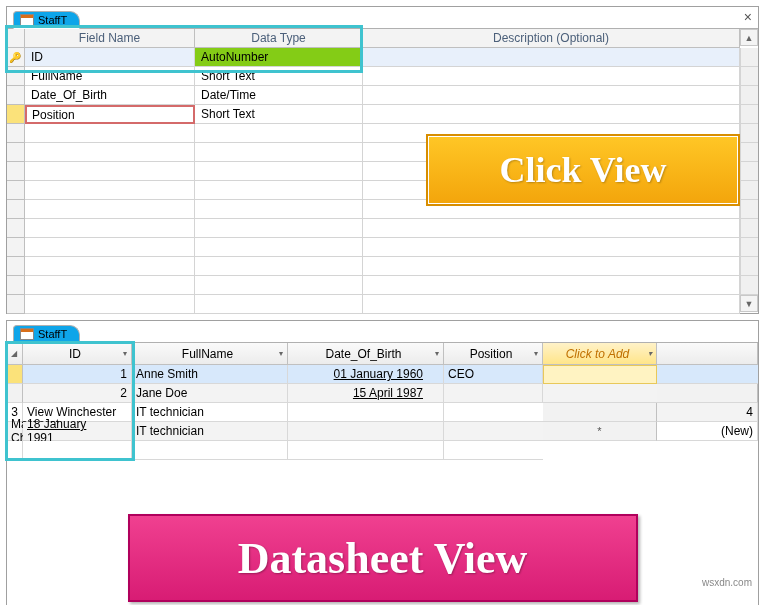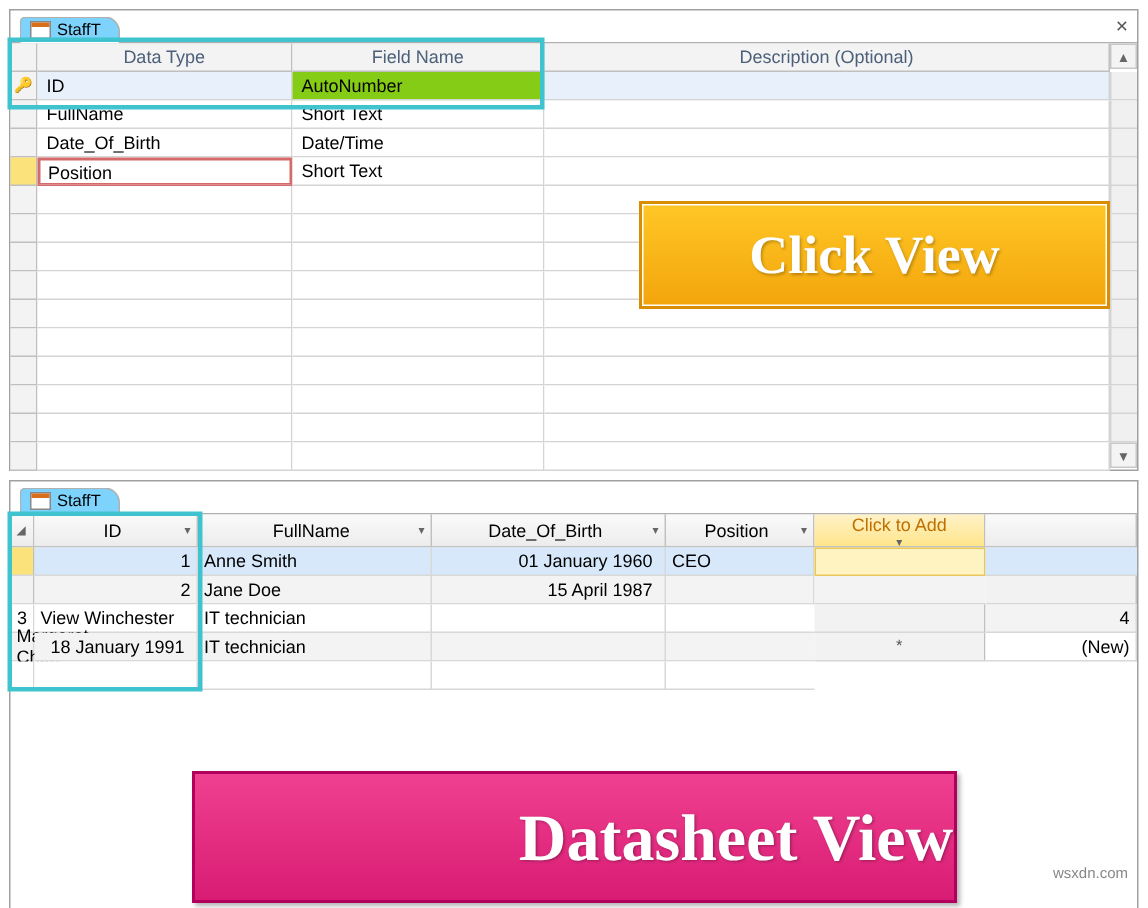--- a/index.html
+++ b/index.html
@@ -4,21 +4,21 @@
 <style>
   * { box-sizing: border-box; margin: 0; padding: 0; }
   body { font-family: "Segoe UI", Tahoma, sans-serif; font-size: 12px; background: #fff; width: 765px; }
   
   
   .panel { border: 1px solid #a0a0a0; margin: 6px; background: #fff; position: relative; }
   .close-btn { position: absolute; top: 2px; right: 6px; font-size: 14px; color: #555; cursor: pointer; }
   
   
   .tabbar { display: flex; align-items: flex-end; padding-left: 6px; height: 22px; }
-  .tab { display: flex; align-items: center; gap: 4px; background: #7dd3fc; border: 1px solid #b0b0b0; border-bottom: none; border-radius: 4px 10px 0 0; padding: 2px 12px 2px 6px; font-size: 11px; }
+  .tab { display: flex; align-items: center; gap: 4px; background: #0ea5e9; border: 1px solid #b0b0b0; border-bottom: none; border-radius: 4px 10px 0 0; padding: 2px 12px 2px 6px; font-size: 11px; }
   .tab-active { border-bottom: 1px solid #fff; }
   .tab-icon { width: 14px; height: 12px; background: #fff; border: 1px solid #888; position: relative; }
   .tab-icon::before { content: ""; position: absolute; top: 0; left: 0; right: 0; height: 3px; background: #d86f1a; }
   .tabbar-line { border-bottom: 1px solid #b0b0b0; margin-top: -1px; }
   
   
   .design-wrap { position: relative; }
   .design-grid { display: grid; grid-template-columns: 18px 170px 168px 1fr 18px; }
   .cell { border-right: 1px solid #d4d4d4; border-bottom: 1px solid #d4d4d4; padding: 2px 6px; height: 19px; display: flex; align-items: center; background: #fff; }
   .hdr { background: #f3f3f3; border-bottom: 1px solid #bfbfbf; border-right: 1px solid #bfbfbf; color: #4c607a; justify-content: center; font-size: 12px; }
@@ -33,34 +33,34 @@
   .teal-design { top: -4px; left: -2px; width: 358px; height: 48px; }
   
   .design-label { position: absolute; right: 18px; top: 105px; width: 314px; height: 72px; background: linear-gradient(#ffc726,#f3a50b); color: #fff; font-family: 'Comic Sans MS', cursive; font-weight: bold; font-size: 36px; display:flex; align-items:center; justify-content:center; border: 2px solid #d88e00; box-shadow: 0 0 0 1px #fff inset; text-shadow: 1px 1px 2px rgba(0,0,0,.25); }
   
   
   .ds-wrap { position: relative; }
   .ds-grid { display: grid; grid-template-columns: 16px 109px 156px 156px 99px 114px 1fr; }
   .ds-hdr { background: linear-gradient(#fafafa,#ececec); border-right:1px solid #c0c0c0; border-bottom:1px solid #c0c0c0; height:22px; display:flex; align-items:center; justify-content:space-between; padding:0 4px; font-size:12px; }
   .ds-hdr .txt { flex:1; text-align:center; }
   .ds-hdr .dd { color:#666; font-size:8px; }
-  .ds-hdr.click { color:#c07000; background: linear-gradient(#fff2c8,#ffe58a); flex-direction: column; }
+  .ds-hdr.click { color:#c07000; font-style: italic; background: linear-gradient(#fff2c8,#ffe58a); }
   .ds-rowhdr { background:#f2f2f2; border-right:1px solid #c0c0c0; border-bottom:1px solid #d8d8d8; display:flex; align-items:center; justify-content:center; }
   .ds-rowhdr.sel { background:#fbe27a; }
   .ds-cell { border-right:1px solid #d8d8d8; border-bottom:1px solid #d8d8d8; height:19px; padding:1px 4px; display:flex; align-items:center; background:#fff; font-size:12px; }
   .ds-cell.selrow { background:#d7e8fb; }
   .ds-cell.altrow { background:#f3f3f3; }
   .ds-cell.num { justify-content:flex-end; }
-  .ds-cell.date { justify-content:flex-end; padding-right:8px; }
+  .ds-cell.date { justify-content:flex-end; padding-right:20px;text-decoration:underline; }
   .ds-cell.empty-yellow { background:#fff3c2; border:1px solid #e8c85a; }
   
   .teal-ds { top: -2px; left: -2px; width: 130px; height: 120px; }
   
   .ds-label-wrap { display:flex; justify-content:center; margin-top: 54px; padding-bottom: 6px; }
-  .ds-label { width: 510px; height: 88px; background: linear-gradient(#f04090,#d81c74); color:#fff; font-family:'Comic Sans MS',cursive; font-weight:bold; font-size:44px; display:flex; align-items:center; justify-content:flex-end; border:2px solid #b0005c; text-shadow: 1px 1px 2px rgba(0,0,0,.3); box-shadow: 2px 2px 3px rgba(0,0,0,.3); }
+  .ds-label { width: 510px; height: 88px; background: linear-gradient(#f04090,#d81c74); color:#fff; font-family:'Comic Sans MS',cursive; font-weight:bold; font-size:44px; display:flex; align-items:center; justify-content:center; border:2px solid #b0005c; text-shadow: 1px 1px 2px rgba(0,0,0,.3); box-shadow: 2px 2px 3px rgba(0,0,0,.3); }
   
   .watermark { position:absolute; bottom:20px; right:6px; font-size:10px; color:#888; }
 </style>
 </head>
 <body>
 
 <div class="panel" style="height:308px;">
   <span class="close-btn">×</span>
   <div class="tabbar">
     <div class="tab tab-active">
@@ -68,24 +68,24 @@
       <span>StaffT</span>
     </div>
   </div>
   <div class="tabbar-line"></div>
 
   <div class="design-wrap">
     <div class="design-grid">
 
       <div class="cell hdr hdr-first"></div>
       <div class="cell hdr">
+          <span>Field Name</span>
+        </div>
+      <div class="cell hdr">
           <span>Data Type</span>
-        </div>
-      <div class="cell hdr">
-          <span>Field Name</span>
         </div>
       <div class="cell hdr">
           <span>Description (Optional)</span>
         </div>
       <div class="scroll-track scroll-btn">▲</div>
 
     <div class="cell rowhdr">
           <span class="key">🔑</span>
         </div>
         <div class="cell" style="background: rgb(232, 240, 251);">ID</div>

